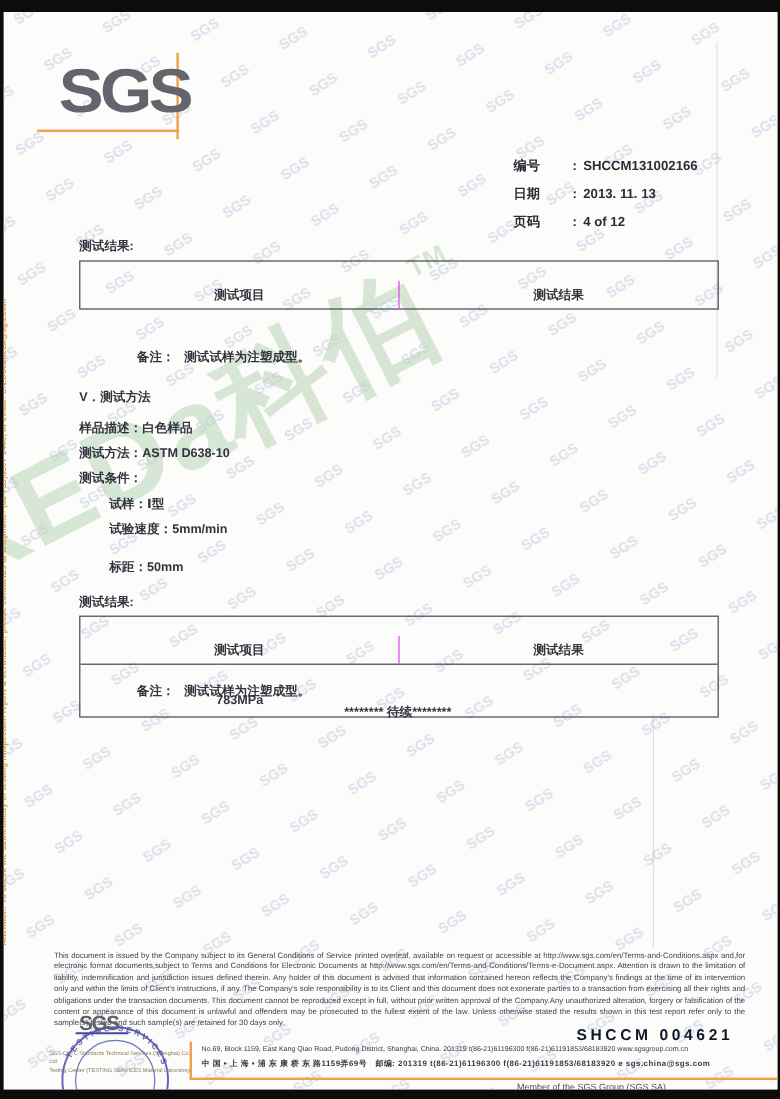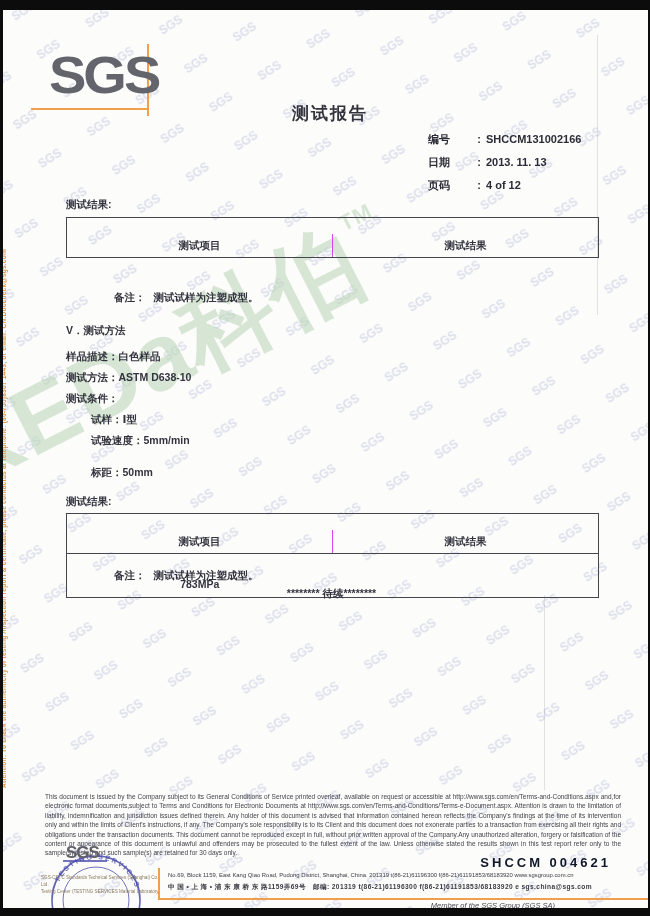--- a/index.html
+++ b/index.html
@@ -83,21 +83,21 @@
   .v-div{position:absolute;left:155px;top:858px;width:2px;height:31px;background:#f0a04c;}
   .addr{position:absolute;left:165px;top:860px;width:483px;color:#3a3a44;}
   .addr-row{white-space:nowrap;overflow:hidden;}
   .addr-en{font-size:5.9px;line-height:11px;}
   .addr-cn{font-size:6.6px;line-height:12px;font-weight:600;letter-spacing:.4px;}
   .serial{
     position:absolute;right:37px;top:845px;
     font-size:13px;font-weight:700;color:#0f172a;letter-spacing:3px;white-space:nowrap;
   }
   .h-orange{position:absolute;left:155px;top:888px;right:0;height:2px;background:#f0a04c;}
-  .member{position:absolute;right:93px;top:891px;font-size:7.5px;color:#4a4a54;font-style:italic;}
+  .member{position:absolute;right:93px;top:891px;font-size:7.5px;color:#4a4a54;}
 </style>
 </head>
 <body>
 
 <div class="frame">
   <div class="paper">
 
     <svg class="wm-svg">
       <defs>
         <pattern id="wm" width="58" height="46" patternUnits="userSpaceOnUse" patternTransform="rotate(-33)">
@@ -113,21 +113,20 @@
 
     <div class="fold" style="left:594px;top:25px;height:280px;"></div>
     <div class="fold" style="left:541px;top:585px;height:195px;"></div>
 
     <div class="logo-wrap">
       <div class="logo-hline"></div>
       <div class="logo-vline"></div>
       <div class="logo-text">SGS</div>
     </div>
 
-    <div class="doc-title">测试报告</div>
 
     <div class="info-block">
       <div class="info-row">
         <span class="info-label">编号</span>
         <span class="info-colon">:</span>
         <span class="info-value">SHCCM131002166</span>
       </div>
       <div class="info-row">
         <span class="info-label">日期</span>
         <span class="info-colon">:</span>

